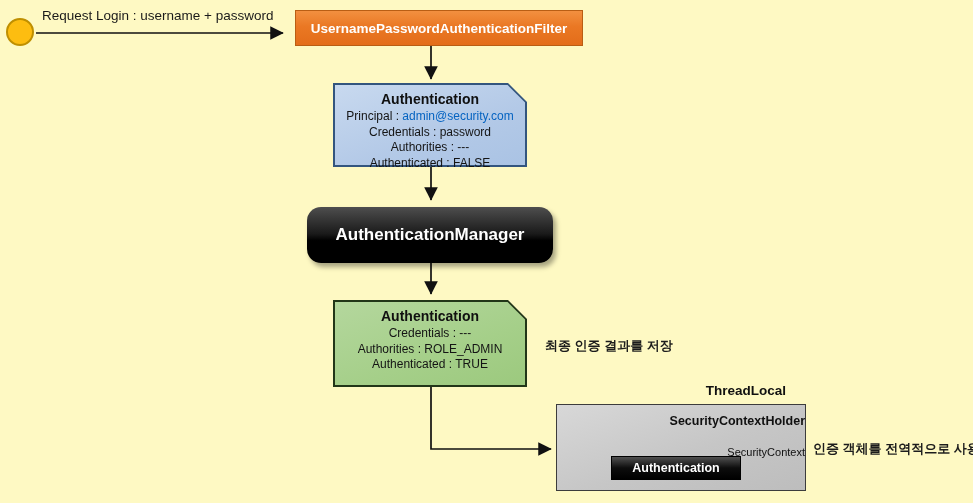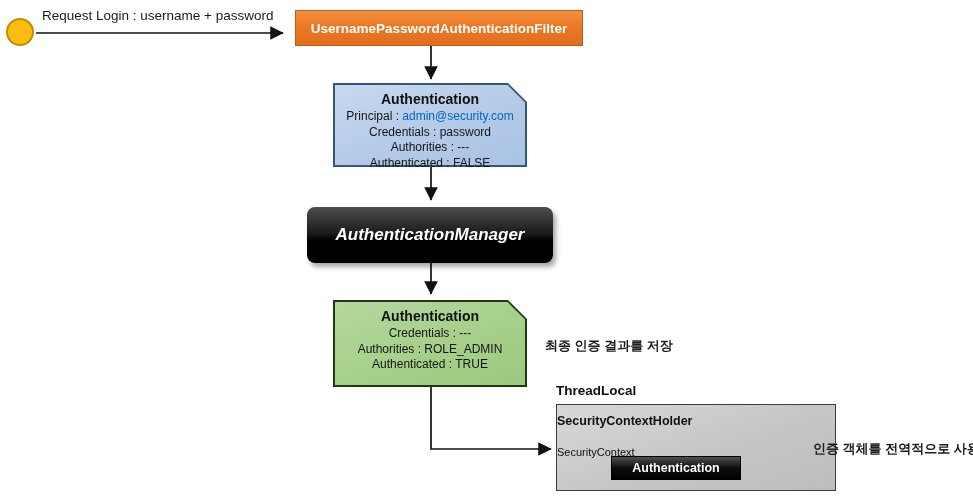--- a/index.html
+++ b/index.html
@@ -3,21 +3,21 @@
 <meta charset="utf-8">
 <style>
   html,body{margin:0;padding:0;}
   body{
     font-family:"Liberation Sans","DejaVu Sans",sans-serif;
     background:#e9e9e9;
   }
   #canvas{
     position:relative;
     width:973px;height:503px;
-    background:#ffffff;
+    background:#fef9c3;
     overflow:hidden;
   }
   #arrows{position:absolute;left:0;top:0;width:973px;height:503px;pointer-events:none;}
 
   
   .start-circle{
     position:absolute;left:6px;top:18px;
     width:28px;height:28px;border-radius:50%;
     background:#fdbd10;border:2px solid #bf8f00;
     box-sizing:border-box;
@@ -47,42 +47,42 @@
   .snip-line{font-size:12px;color:#141414;line-height:15.5px;white-space:nowrap;}
   .blue .snip-outer{background:#33557e;}
   .blue .snip-inner{background:linear-gradient(160deg,#c8d9ef,#b3c9e7 60%,#aac3e4);}
   .green .snip-outer{background:#223618;}
   .green .snip-inner{background:linear-gradient(160deg,#b4d79d,#a5cf89 60%,#9cc97e);}
   .email-link{color:#0563c1;cursor:pointer;}
 
   
   .manager-box{
     position:absolute;left:307px;top:207px;width:246px;height:56px;
-    border-radius:8px;
+    border-radius:14px;
     background:linear-gradient(#4e4e4e,#1a1a1a 48%,#000 60%);
     box-shadow:3px 4px 5px rgba(0,0,0,0.35);
     display:flex;align-items:center;justify-content:center;
-    color:#fff;font-weight:bold;font-size:17px;font-style:italic;
+    color:#fff;font-weight:bold;font-size:17px;
   }
 
   
   .note{position:absolute;font-size:13px;font-weight:600;color:#1c1c1c;white-space:nowrap;}
   .note-save{left:545px;top:337px;}
   .note-global{left:813px;top:440px;}
 
   
   .threadlocal-label{
     position:absolute;left:556px;top:383px;width:230px;
-    text-align:left;font-weight:bold;font-size:13.5px;color:#101010;
+    text-align:right;font-weight:bold;font-size:13.5px;color:#101010;
   }
   .holder-box{
-    position:absolute;left:556px;top:404px;width:280px;height:87px;
+    position:absolute;left:556px;top:404px;width:250px;height:87px;
     background:linear-gradient(160deg,#d8d8d8,#c6c6c6 55%,#bdbdbd);
     border:1.6px solid #3c3c3c;box-sizing:border-box;
-    text-align:left;
+    text-align:right;
   }
   .holder-title{font-weight:bold;font-size:12.5px;color:#101010;margin-top:9px;}
   .holder-subtitle{font-weight:normal;font-size:11px;color:#101010;margin-top:18px;}
   .inner-auth-box{
     position:absolute;left:54px;top:51px;width:130px;height:24px;
     background:linear-gradient(#505050,#0d0d0d 50%,#000);
     border:1px solid #000;box-sizing:border-box;
     display:flex;align-items:center;justify-content:center;
     color:#fff;font-weight:bold;font-size:12.5px;
   }

